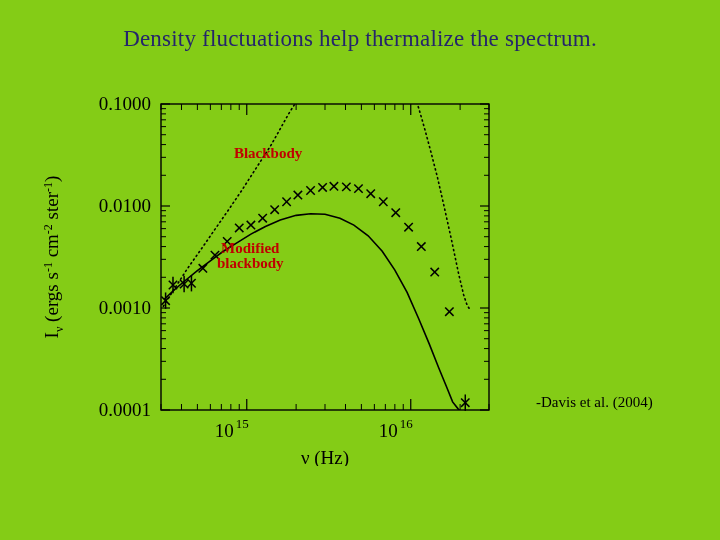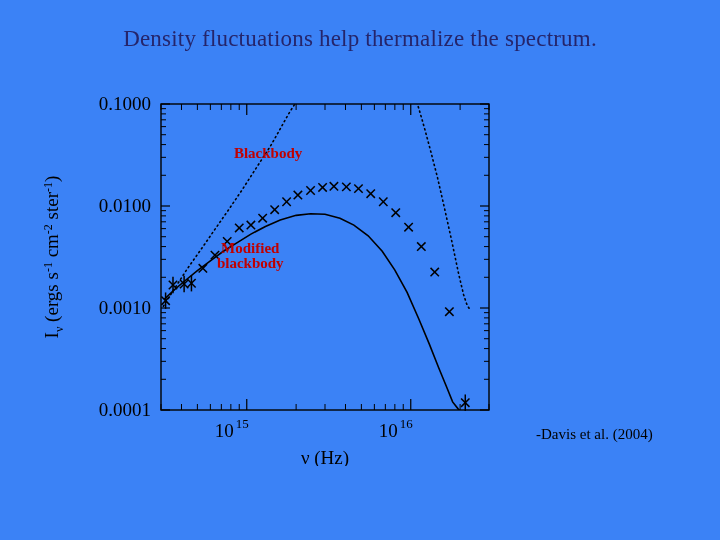--- a/index.html
+++ b/index.html
@@ -11,21 +11,21 @@
     width: 720px;
     height: 540px;
     position: relative;
     overflow: hidden;
     font-family: "Liberation Serif", "DejaVu Serif", serif;
   }
   #slide {
     position: absolute;
     left: 0; top: 0;
     width: 720px; height: 540px;
-    background: #3b82f6;
+    background: #84cc16;
   }
   #title {
     position: absolute;
     left: 0; top: 26px;
     width: 720px;
     text-align: center;
     font-family: "Liberation Serif", "DejaVu Serif", serif;
     font-size: 23px;
     color: #25256b;
     letter-spacing: 0.2px;
@@ -36,21 +36,20 @@
     left: 28px; top: 86px;
     width: 500px; height: 380px; text-align: right;
   }
   #citation {
     position: absolute;
     left: 536px; top: 394px;
     font-family: "Liberation Serif", "DejaVu Serif", serif;
     font-size: 15px;
     color: #000000;
     white-space: nowrap;
-    margin-top: 32px;
   }
   svg { display: block; }
   .frame {
     fill: none;
     stroke: #000000;
     stroke-width: 1.4;
   }
   .tick {
     stroke: #000000;
     stroke-width: 1.2;

